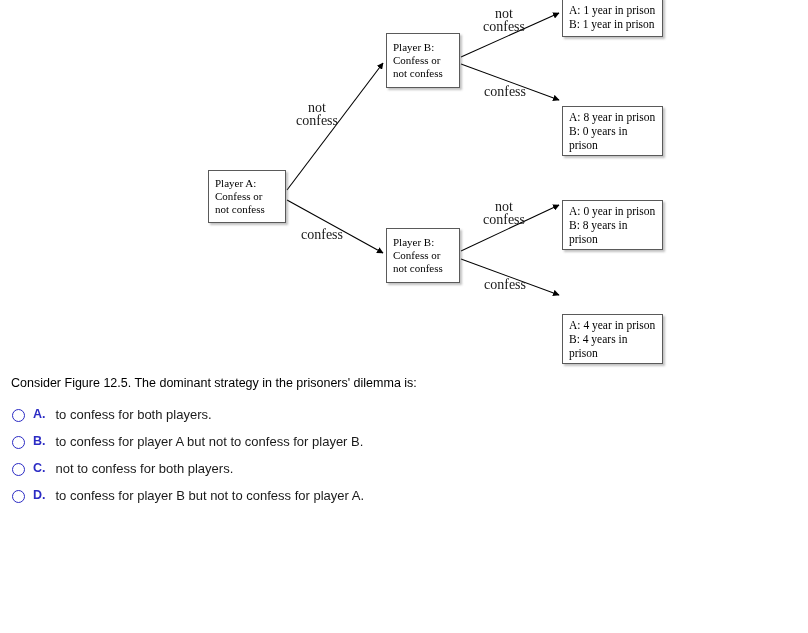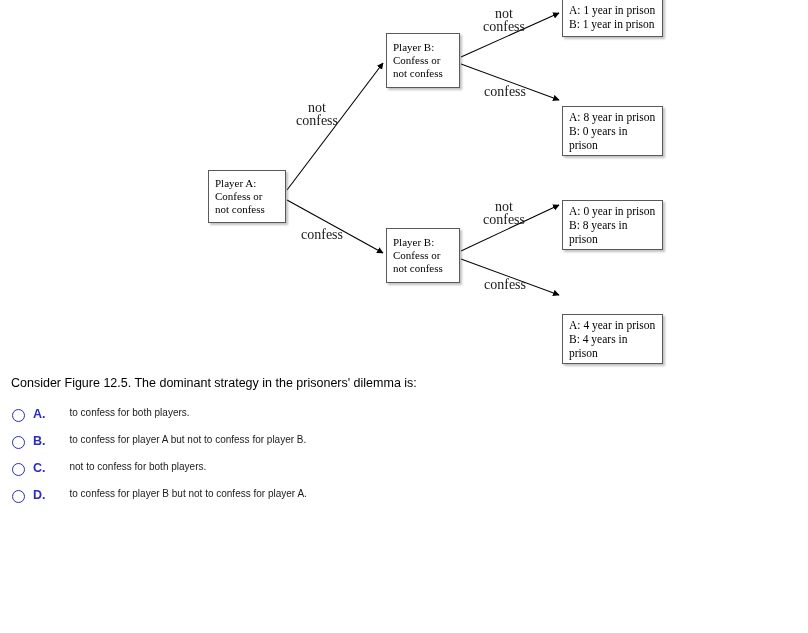--- a/index.html
+++ b/index.html
@@ -122,23 +122,23 @@
     margin-top: 2px;
   }
   .option-letter {
     font-size: 12.5px;
     font-weight: bold;
     color: #2b2bc4;
     margin-left: 8px;
     flex: 0 0 auto;
   }
   .option-text {
-    font-size: 10px;
+    font-size: 13px;
     color: #1a1a1a;
-    margin-left: 24px;
+    margin-left: 10px;
   }
 </style>
 </head>
 <body>
 
 <div id="figure-area">
 
   <svg id="tree-svg" width="808" height="368">
     <defs>
       <marker id="arrow" viewBox="0 0 10 10" refX="9" refY="5" markerWidth="6" markerHeight="6" orient="auto-start-reverse">

